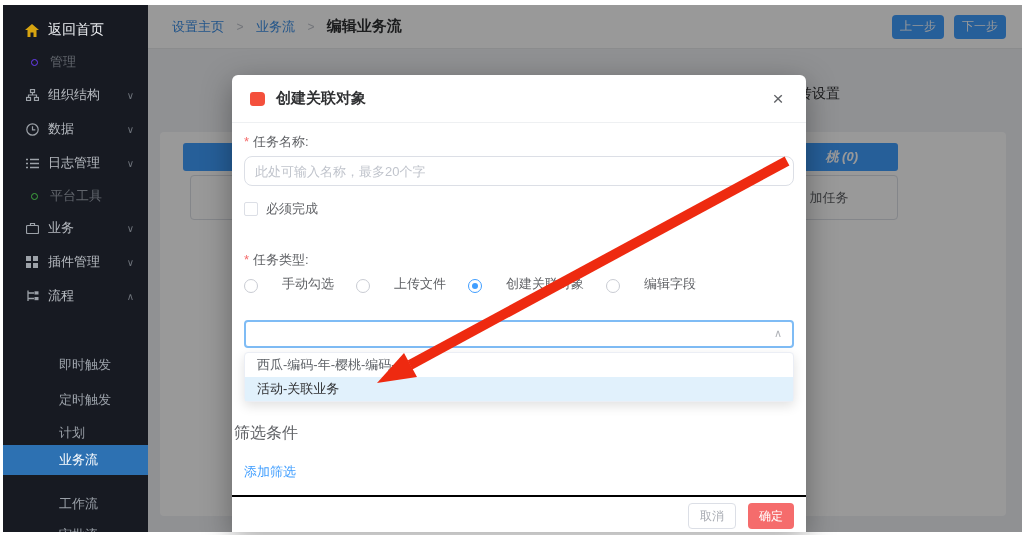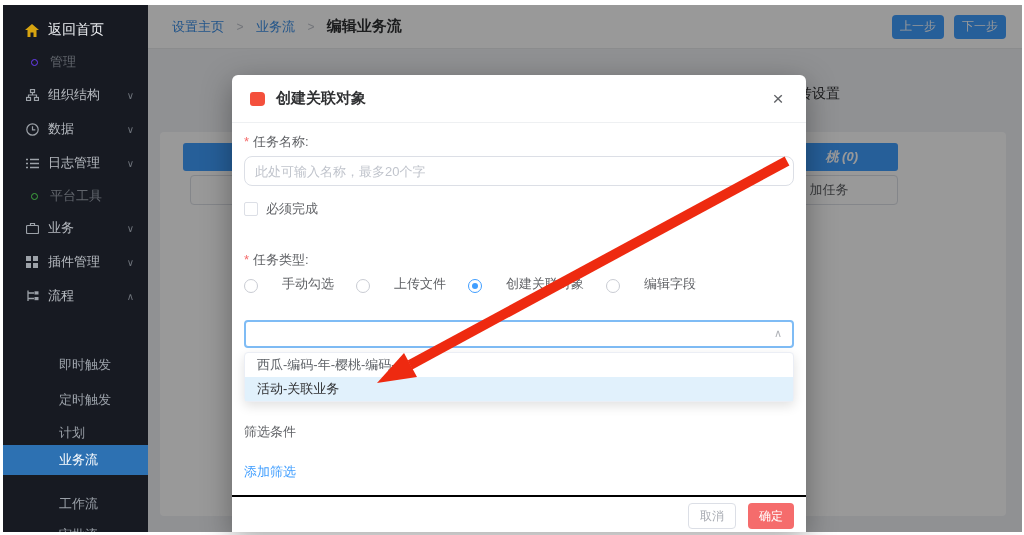--- a/index.html
+++ b/index.html
@@ -36,21 +36,21 @@
     font-family:inherit; }
   .page-title-frag { position:absolute; left:650px; top:80px; font-size:14px;
     color:#303133; }
   .card { position:absolute; left:12px; top:127px; width:846px; height:384px;
     background:#ffffff; border-radius:4px; }
   .tab-blue { position:absolute; top:138px; height:28px; background:#409eff;
     border-radius:3px; color:#fff; font-size:13px; }
   .tab-blue-left { left:35px; width:128px; }
   .tab-blue-right { left:588px; width:162px; display:flex; align-items:center;
     justify-content:flex-end; padding-right:40px; font-style:italic; font-weight:bold; }
-  .btn-ghost { position:absolute; top:170px; height:30px; background:#ffffff;
+  .btn-ghost { position:absolute; top:170px; height:45px; background:#ffffff;
     border:1px solid #dcdfe6; border-radius:4px; color:#606266; font-size:13px; }
   .btn-ghost-left { left:42px; width:120px; }
   .btn-ghost-right { left:612px; width:138px; display:flex; align-items:center;
     justify-content:center; }
   .overlay { position:absolute; left:0; top:0; right:0; bottom:0;
     background:rgba(0,0,0,0.40); z-index:5; }
 
   
   .modal { position:absolute; left:232px; top:75px; width:574px; bottom:3px;
     background:#ffffff; border-radius:6px 6px 0 0; z-index:10;
@@ -81,21 +81,21 @@
   .radio-circ.checked { border-color:#409eff; }
   .radio-dot { width:6px; height:6px; border-radius:50%; background:#409eff; }
   .m-select { position:absolute; left:12px; top:245px; width:550px; height:28px;
     border:2px solid #7fbcf5; border-radius:4px; background:#fff; cursor:pointer; }
   .sel-caret { position:absolute; right:10px; top:5px; font-size:11px; color:#b0b3b8; }
   .dropdown { position:absolute; left:12px; top:277px; width:550px; background:#fff;
     border:1px solid #ebeef5; border-radius:4px; box-shadow:0 4px 12px rgba(0,0,0,0.12); }
   .dd-opt { height:24px; line-height:24px; padding-left:12px; font-size:13px;
     color:#5f6368; cursor:pointer; white-space:nowrap; overflow:hidden; }
   .dd-opt.hl { background:#e1f1fc; color:#303133; }
-  .filter-label { position:absolute; left:12px; top:348px; font-size:13px; color:#606266; }
+  .filter-label { position:absolute; left:2px; top:348px; font-size:16px; color:#606266; }
   .add-filter { position:absolute; left:12px; top:388px; font-size:13px; color:#409eff;
     cursor:pointer; }
   .m-footer { position:absolute; left:0; bottom:0; right:0; height:37px;
     border-top:2px solid #000000; }
   .btn-cancel { position:absolute; right:70px; top:6px; width:48px; height:26px;
     background:#fff; border:1px solid #dcdfe6; border-radius:4px; color:#a8abb2;
     font-size:12px; cursor:pointer; font-family:inherit; }
   .btn-confirm { position:absolute; right:12px; top:6px; width:46px; height:26px;
     background:#f56c6c; border:none; border-radius:4px; color:#ffffff; font-size:12px;
     cursor:pointer; font-family:inherit; }

